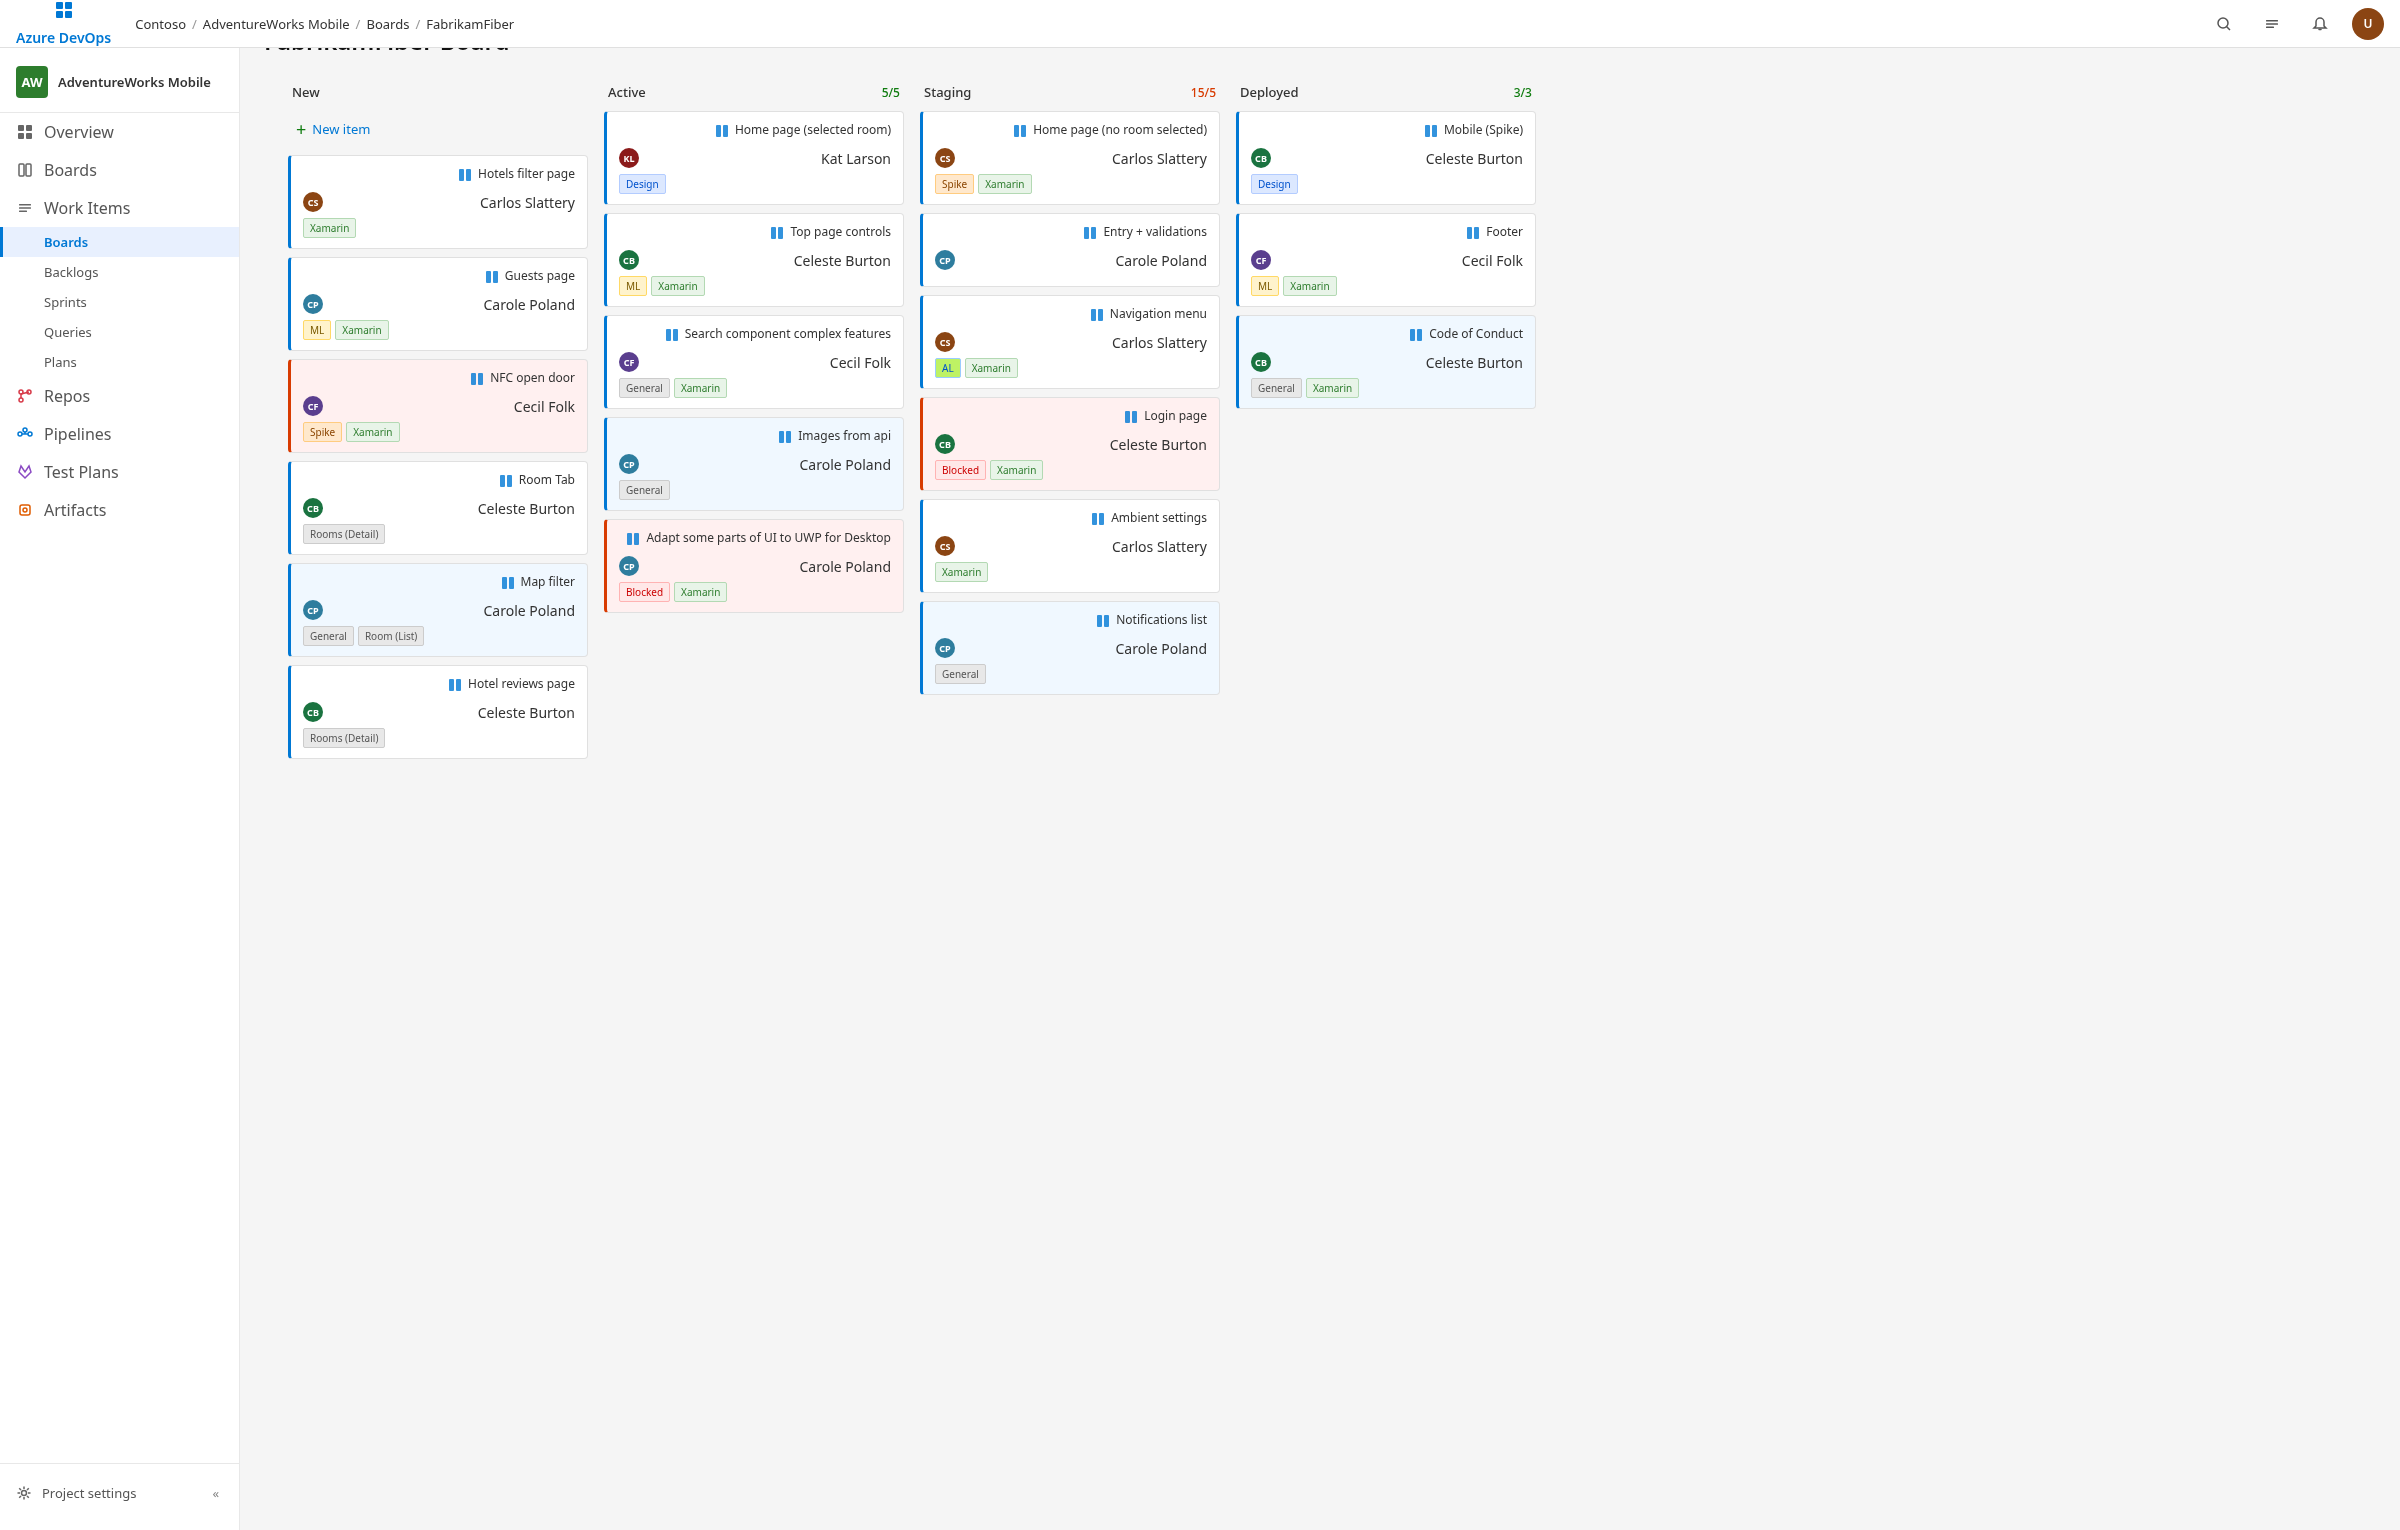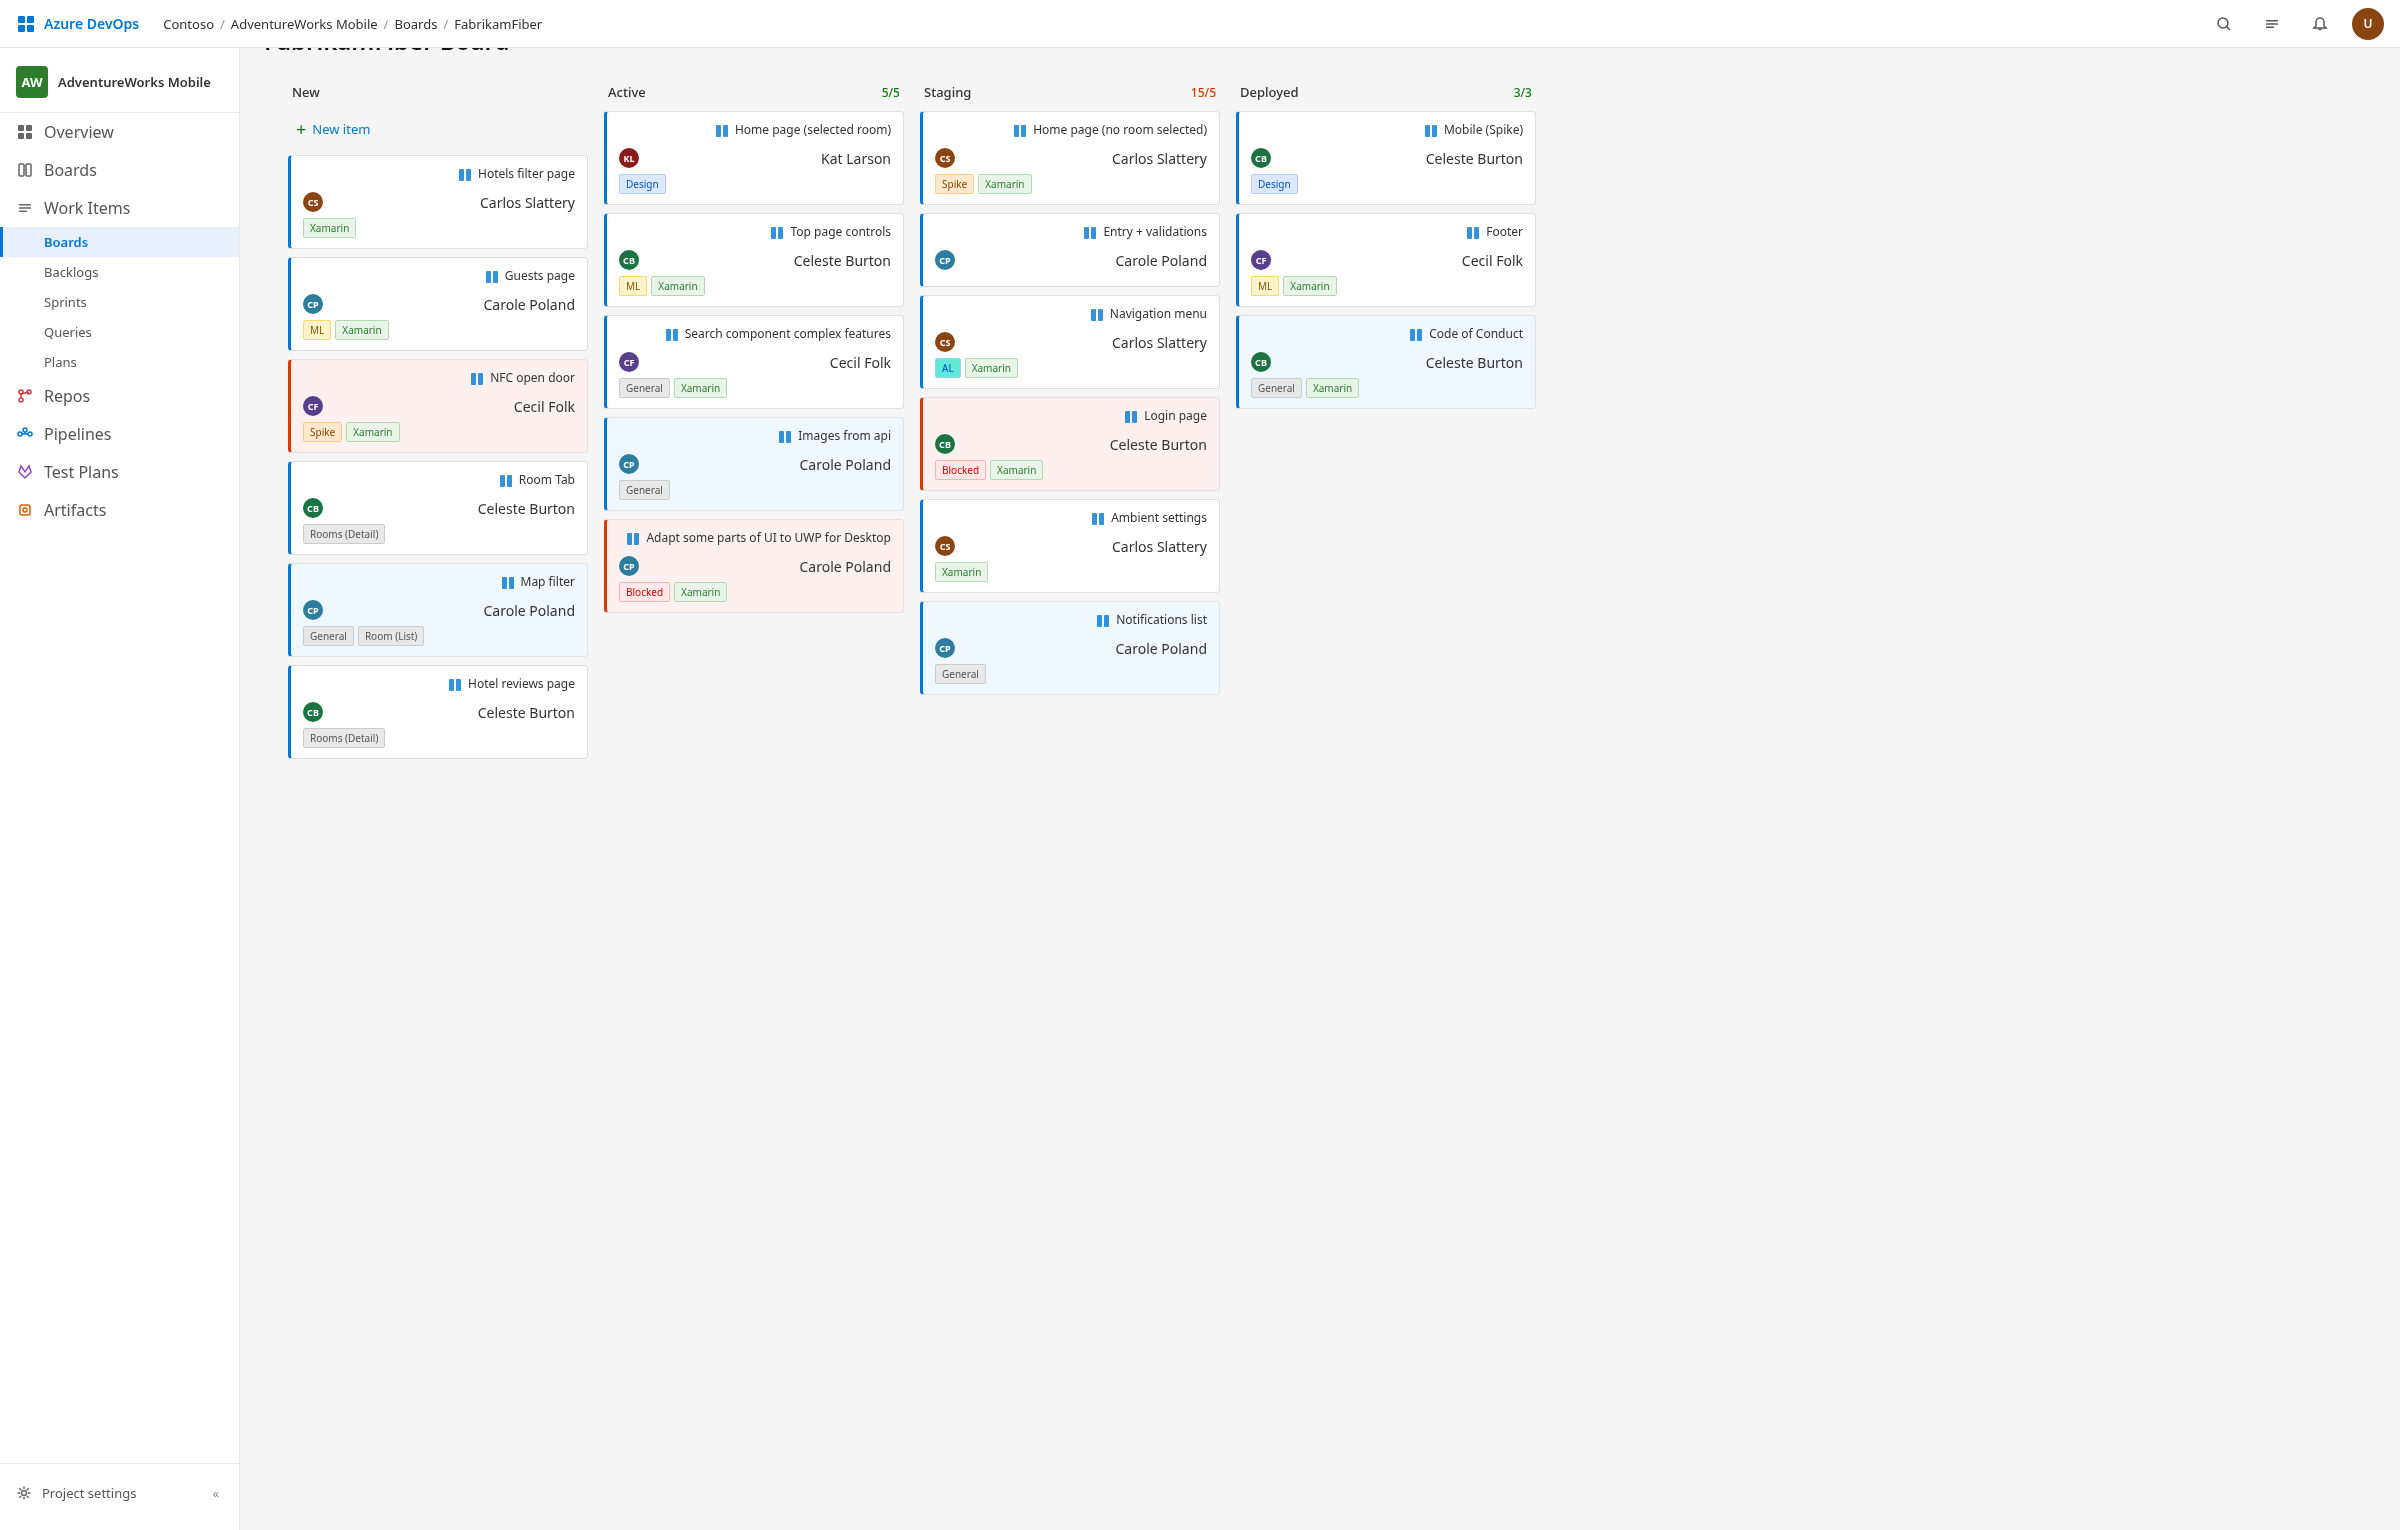--- a/index.html
+++ b/index.html
@@ -13,21 +13,21 @@
       display: flex;
       align-items: center;
       padding: 0 16px;
       gap: 12px;
       position: fixed;
       top: 0; left: 0; right: 0;
       z-index: 100;
     }
     .topnav-logo {
       display: flex; align-items: center; gap: 8px;
-      color: #0078d4; font-weight: 600; font-size: 14px;
+      color: #0078d4; font-weight: 600; font-size: 14px; flex-direction: column;
     }
     .topnav-logo svg { width: 20px; height: 20px; }
     .breadcrumb {
       display: flex; align-items: center; gap: 6px;
       color: #555; font-size: 13px; margin-left: 12px;
     }
     .breadcrumb span { color: #333; }
     .breadcrumb .sep { color: #999; }
     .topnav-right {
       margin-left: auto;
@@ -159,21 +159,21 @@
       border-radius: 2px; border: 1px solid #ccc;
       color: #555; background: #f5f5f5;
     }
     .tag.design { background: #dce8ff; border-color: #b3ccff; color: #0052cc; }
     .tag.xamarin { background: #e8f4e8; border-color: #b3d9b3; color: #2e7d2e; }
     .tag.ml { background: #fff3cc; border-color: #ffd966; color: #7a5900; }
     .tag.spike { background: #ffe8cc; border-color: #ffcc80; color: #8b4500; }
     .tag.general { background: #e8e8e8; border-color: #ccc; color: #555; }
     .tag.blocked { background: #ffe8e8; border-color: #ffb3b3; color: #cc0000; }
     .tag.rooms { background: #e8e8e8; border-color: #ccc; color: #555; }
-    .tag.al { background: #5eead4; border-color: #99ccff; color: #0052cc; }
+    .tag.al { background: #bef264; border-color: #99ccff; color: #0052cc; }
 
     .new-item-btn {
       display: flex; align-items: center; gap: 6px;
       padding: 6px 8px;
       color: #0078d4; font-size: 13px;
       cursor: pointer; border-radius: 4px;
       margin-bottom: 8px;
     }
     .new-item-btn .plus { font-size: 16px; }
   </style>

